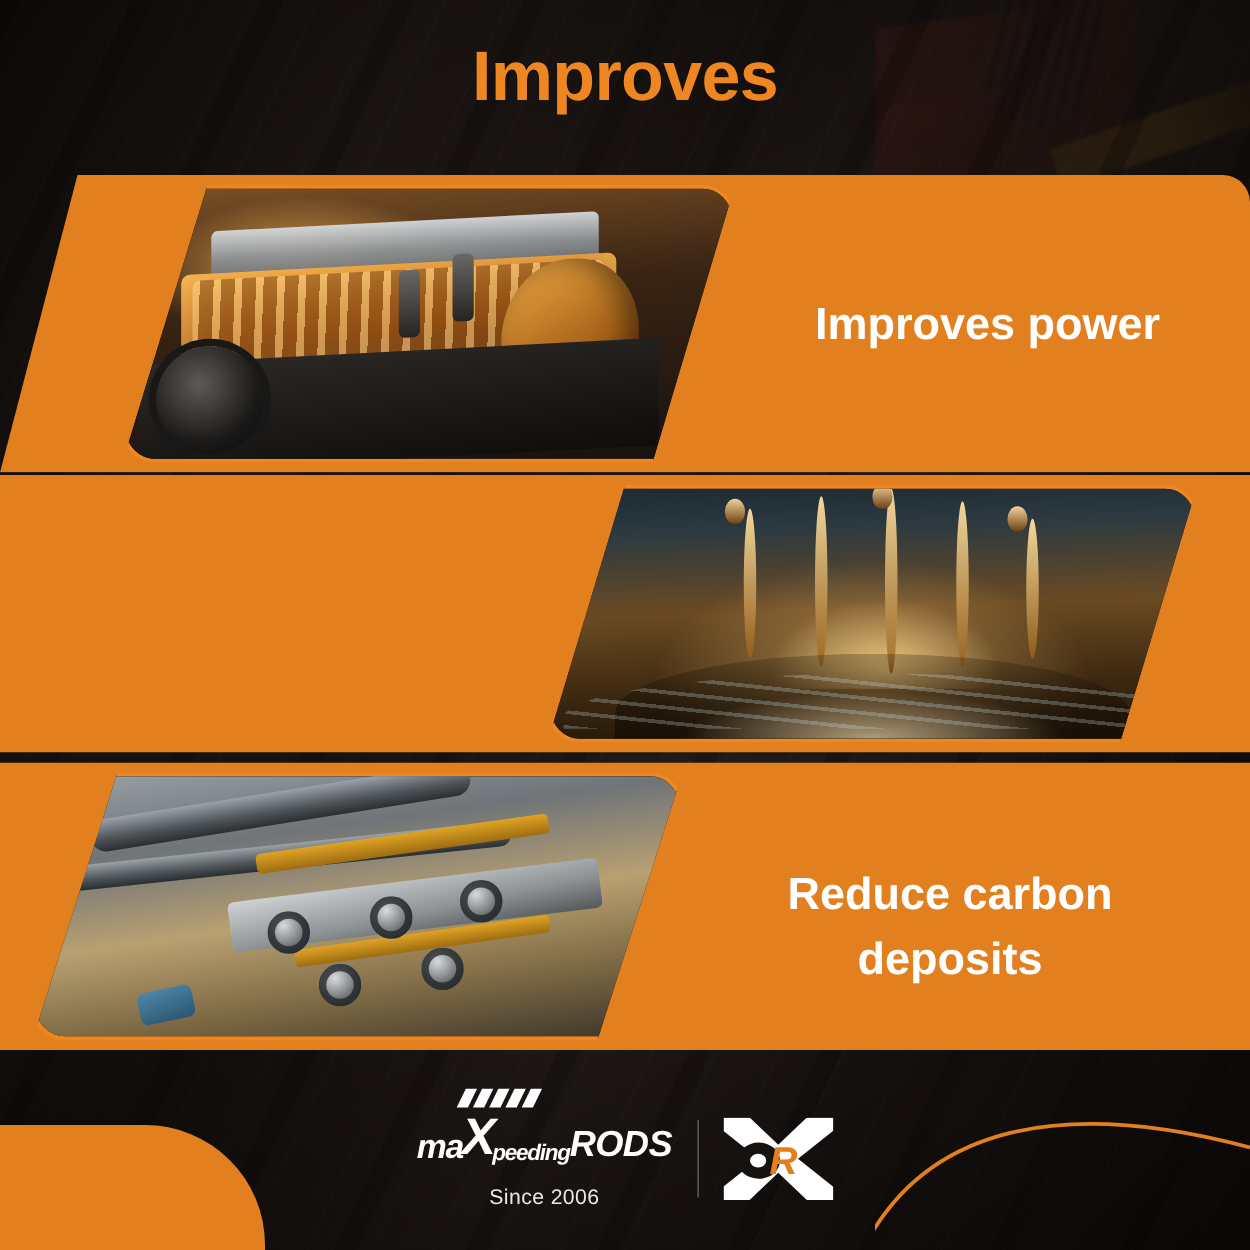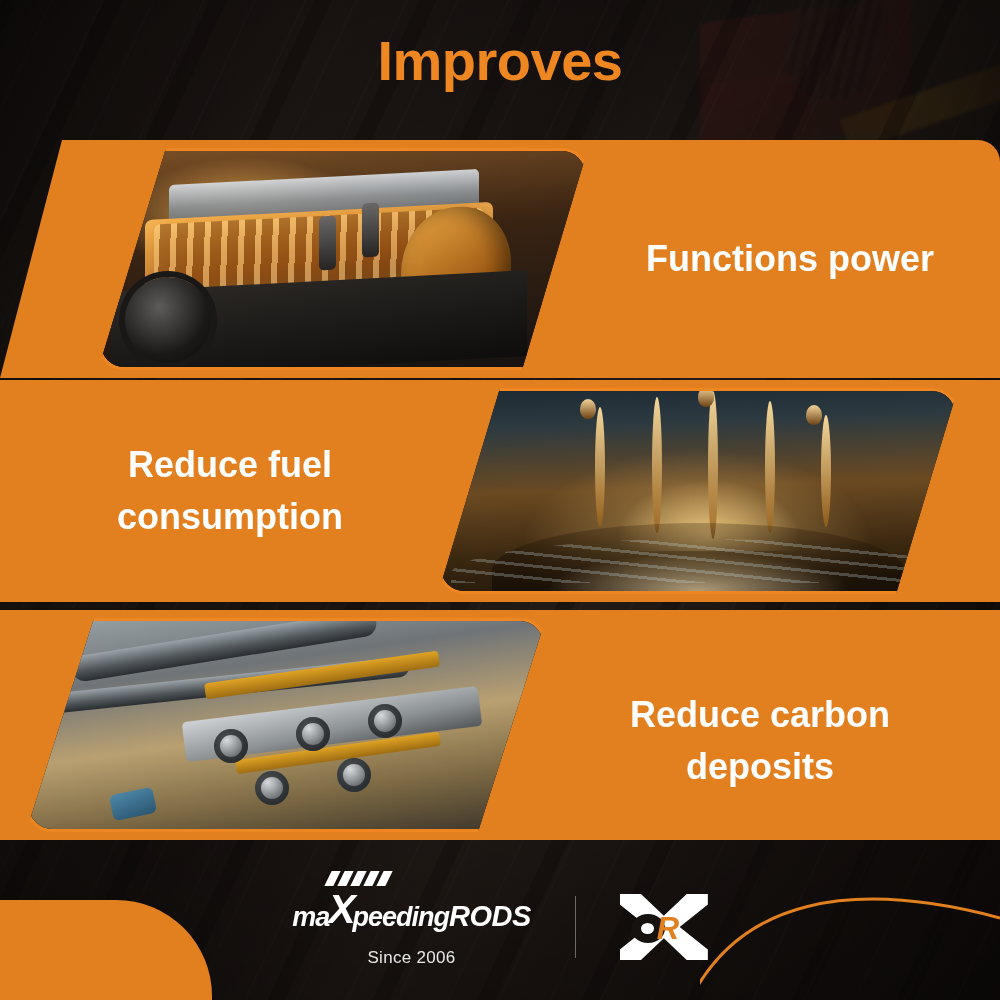--- a/index.html
+++ b/index.html
@@ -247,31 +247,31 @@
     position:absolute; left:0; bottom:0; width:212px; height:100px;
     background:#E2801F;
     border-top-right-radius:96px;
   }
   .foot-arc {
     position:absolute; right:0; bottom:0; width:300px; height:140px;
     overflow:hidden;
   }
   .brandbar {
     position:absolute; left:0; top:48px; width:1000px; height:78px;
-    display:flex; align-items:center; justify-content:center; gap:44px;
+    display:flex; align-items:center; justify-content:center; gap:20px;
     z-index:30;
   }
   .logo-main { display:flex; flex-direction:column; align-items:center; }
   .logo-row {
     display:flex; align-items:flex-end; position:relative;
     color:#fff; font-weight:bold; font-style:italic;
   }
   .lg-ma { font-size:27px; letter-spacing:-1px; }
   .lg-x  { font-size:41px; letter-spacing:-2px; margin:0 -1px; }
-  .lg-peed{ font-size:27px; letter-spacing:-1px; }
+  .lg-peed{ font-size:18px; letter-spacing:-1px; }
   .lg-rods{ font-size:29px; letter-spacing:-.5px; }
   .flagwrap {
     position:absolute; left:36px; top:-15px; width:92px; height:15px;
     display:flex; gap:4px; transform:skewX(-26deg);
   }
   .flagwrap i { display:block; width:9px; height:15px; background:#fff; }
   .since { color:#e8e8e8; font-size:17px; margin-top:15px; letter-spacing:.3px; }
   .divider { width:1px; height:62px; background:#9a9a9a; opacity:.65; }
 
   .xbadge { position:relative; width:88px; height:66px; }
@@ -319,21 +319,21 @@
       <div class="body"></div>
       <div class="ribs"></div>
       <div class="bell"></div>
       <div class="plug"></div>
       <div class="plug plug2"></div>
       <div class="lower"></div>
       <div class="pulley"></div>
     </div>
   </div>
 
-  <div class="txt">Functions power</div>
+  <div class="txt">Improves power</div>
 </div>
 
 <div class="band" id="band2">
   <div class="panel"></div>
 
   <div class="photo-frame">
     <div class="photo-inner ph-oil">
       <div class="crown"></div>
       <div class="strand" style="left:30%;top:8%;height:60%;"></div>
       <div class="strand" style="left:41%;top:3%;height:68%;"></div>
@@ -341,21 +341,20 @@
       <div class="strand" style="left:63%;top:5%;height:66%;"></div>
       <div class="strand" style="left:74%;top:12%;height:56%;"></div>
       <div class="drop" style="left:27%;top:4%;"></div>
       <div class="drop" style="left:50%;top:-2%;"></div>
       <div class="drop" style="left:71%;top:7%;"></div>
       <div class="pool"></div>
       <div class="rim"></div>
     </div>
   </div>
 
-  <div class="txt">Reduce fuel consumption</div>
 </div>
 
 <div class="band" id="band3">
   <div class="panel"></div>
 
   <div class="photo-frame">
     <div class="photo-inner ph-head">
       <div class="pipe" style="left:8%;top:6%;width:60%;height:26px;transform:rotate(-9deg);"></div>
       <div class="pipe" style="left:4%;top:26%;width:70%;height:20px;transform:rotate(-6deg);"></div>
       <div class="plate" style="left:30%;top:40%;width:58%;height:40px;transform:rotate(-7deg);"></div>

